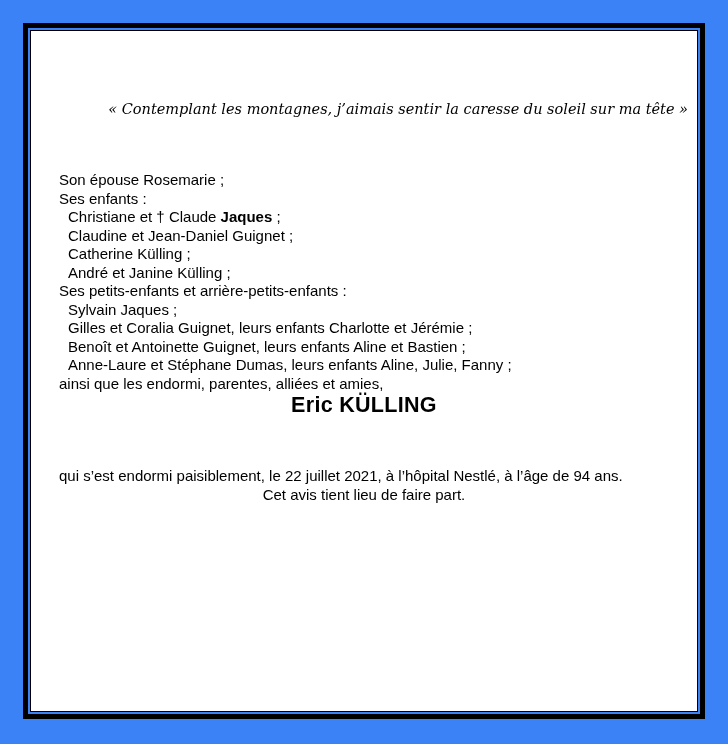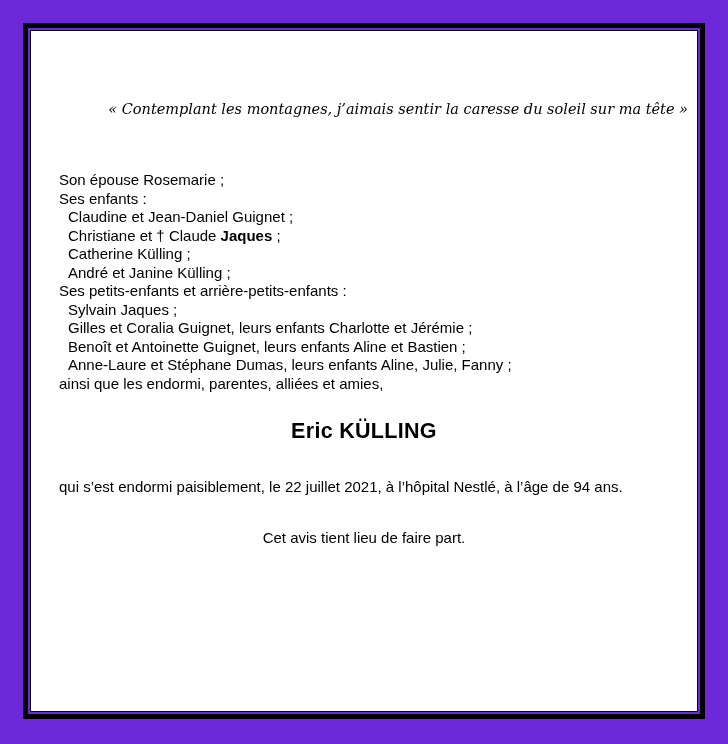--- a/index.html
+++ b/index.html
@@ -4,21 +4,21 @@
 <style>
   html, body {
     margin: 0;
     padding: 0;
     background: #ffffff;
   }
   .page {
     position: relative;
     width: 728px;
     height: 744px;
-    background: #6d28d9;
+    background: #3b82f6;
     color: #000000;
     font-family: "Liberation Sans", sans-serif;
     overflow: hidden;
   }
   .frame-outer {
     position: absolute;
     left: 23px;
     top: 23px;
     right: 23px;
     bottom: 25px;
@@ -52,54 +52,52 @@
   .text-line {
     white-space: nowrap;
   }
   .text-line.indented {
     padding-left: 9px;
   }
   .bold {
     font-weight: bold;
   }
   .deceased-name {
-    margin-top: 26px;
     text-align: center;
     font-weight: bold;
     font-size: 21.5px;
     line-height: 24px;
     letter-spacing: 0.3px;
   }
   .details-list {
-    margin-top: 35px;
+    margin-top: 50px;
     padding-left: 28px;
     font-size: 15px;
     line-height: 18.5px;
   }
   .closing {
-    margin-top: 32px;
     text-align: center;
     font-size: 15px;
     line-height: 18.5px;
   }
 </style>
 </head>
 <body>
 
 <div class="page">
   <div class="frame-outer">
     <div class="frame-inner">
 
       <div class="epigraph">« Contemplant les montagnes, j’aimais sentir la caresse du soleil sur ma tête »</div>
 
       <div class="family-list">
           <div class="text-line"><span class="">Son épouse Rosemarie ;</span></div>
           <div class="text-line"><span class="">Ses enfants :</span></div>
+          <div class="text-line indented"><span class="">Christiane et † Claude </span><span class="bold">Jaques</span><span class=""> ;</span></div>
           <div class="text-line indented"><span class="">Claudine et Jean-Daniel Guignet ;</span></div>
-          <div class="text-line indented"><span class="">Christiane et † Claude </span><span class="bold">Jaques</span><span class=""> ;</span></div>
           <div class="text-line indented"><span class="">Catherine Külling ;</span></div>
           <div class="text-line indented"><span class="">André et Janine Külling ;</span></div>
           <div class="text-line"><span class="">Ses petits-enfants et arrière-petits-enfants :</span></div>
           <div class="text-line indented"><span class="">Sylvain Jaques ;</span></div>
           <div class="text-line indented"><span class="">Gilles et Coralia Guignet, leurs enfants Charlotte et Jérémie ;</span></div>
           <div class="text-line indented"><span class="">Benoît et Antoinette Guignet, leurs enfants Aline et Bastien ;</span></div>
           <div class="text-line indented"><span class="">Anne-Laure et Stéphane Dumas, leurs enfants Aline, Julie, Fanny ;</span></div>
           <div class="text-line"><span class="">ainsi que les endormi, parentes, alliées et amies,</span></div>
         </div>
 

